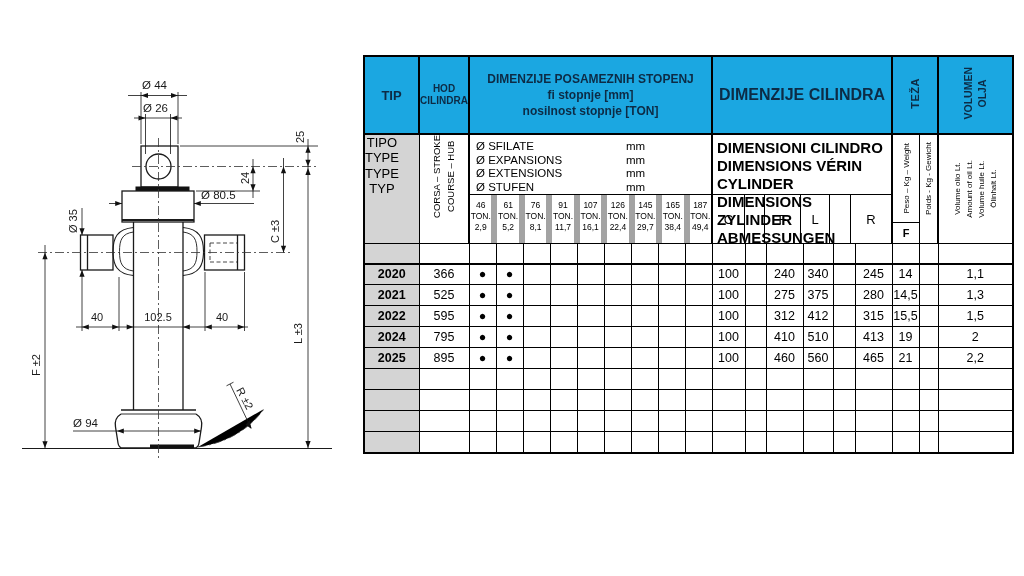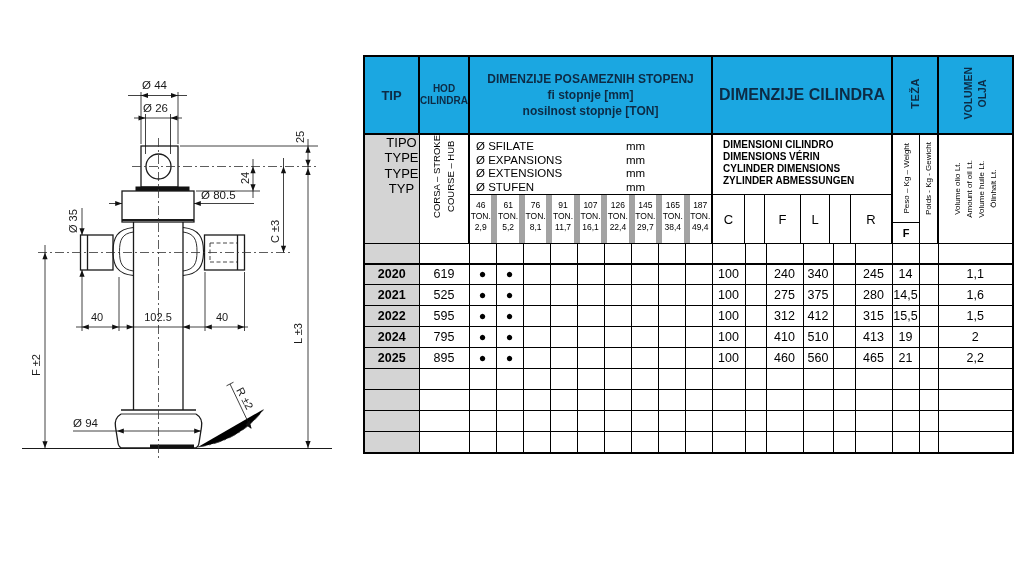--- a/index.html
+++ b/index.html
@@ -32,35 +32,35 @@
   .tip-head{font-size:13px;}
   .stage-title{font-size:12px;line-height:1.35;}
   .cyl-title{font-size:16px;}
   .vrot{display:inline-block;writing-mode:vertical-rl;transform:rotate(180deg);}
   .teza-rot{font-size:11px;letter-spacing:.5px;}
   .vol-rot-head{font-size:10.5px;line-height:1.35;}
 
   tr.band2{height:108px;}
   tr.band2 td{vertical-align:top;}
   td.graycell{background:#D4D4D4;}
-  .tipo-block{height:100%;display:flex;align-items:center;justify-content:flex-end;
+  .tipo-block{height:100%;display:flex;align-items:center;justify-content:flex-start;
     font-size:13px;line-height:1.18;text-align:center;}
   .corsa-block{height:100%;display:flex;align-items:center;justify-content:center;}
   .corsa-rot{font-size:9.5px;line-height:1.5;text-align:center;}
 
   .v2{border-left:2px solid #000 !important;}
   .splitblock{display:flex;flex-direction:column;height:108px;}
   .stage-top{height:59px;box-sizing:border-box;padding:5px 0 0 6px;font-size:11.5px;line-height:1.18;}
   .stage-line{display:flex;}
   .stage-label{width:150px;}
   .stage-cells{flex:1;display:flex;border-top:1px solid #000;}
   .ton-cell{flex:1;border-right:6px solid #a3a3a3;box-sizing:border-box;
     font-size:8.5px;line-height:1.3;text-align:center;padding-top:5px;}
   .ton-cell:last-child{border-right:none;}
-  .cyl-top{height:59px;box-sizing:border-box;padding:4px 0 0 10px;font-size:10px;font-weight:bold;line-height:1.2;}
+  .cyl-top{height:59px;box-sizing:border-box;padding:4px 0 0 4px;font-size:15px;font-weight:bold;line-height:1.2;}
   .cyl-cells{flex:1;display:flex;border-top:1px solid #000;}
   .cyl-cell{border-right:1px solid #000;box-sizing:border-box;font-size:13px;
     display:flex;align-items:center;justify-content:center;}
   .cyl-cell:last-child{border-right:none;}
 
   .wblock{display:flex;height:108px;}
   .wcol1{width:27px;border-right:1px solid #000;box-sizing:border-box;position:relative;}
   .wcol2{flex:1;position:relative;}
   .wrot{position:absolute;top:0;left:0;right:0;height:86px;display:flex;align-items:center;justify-content:center;}
   .wrot .vrot{font-size:8px;}
@@ -382,21 +382,21 @@
           <td></td>
           <td></td>
           <td></td>
           <td></td>
           <td></td>
           <td></td>
           <td></td>
         </tr>
         <tr class="datarow">
           <td class="tipcell">2020</td>
-          <td>619</td>
+          <td>366</td>
           <td class="dotcell">●</td>
           <td class="dotcell">●</td>
           <td class="dotcell"></td>
           <td class="dotcell"></td>
           <td class="dotcell"></td>
           <td class="dotcell"></td>
           <td class="dotcell"></td>
           <td class="dotcell"></td>
           <td class="dotcell"></td>
           <td>100</td>
@@ -422,21 +422,21 @@
           <td class="dotcell"></td>
           <td class="dotcell"></td>
           <td>100</td>
           <td></td>
           <td>275</td>
           <td>375</td>
           <td></td>
           <td>280</td>
           <td>14,5</td>
           <td></td>
-          <td>1,6</td>
+          <td>1,3</td>
         </tr>
         <tr class="datarow">
           <td class="tipcell">2022</td>
           <td>595</td>
           <td class="dotcell">●</td>
           <td class="dotcell">●</td>
           <td class="dotcell"></td>
           <td class="dotcell"></td>
           <td class="dotcell"></td>
           <td class="dotcell"></td>

